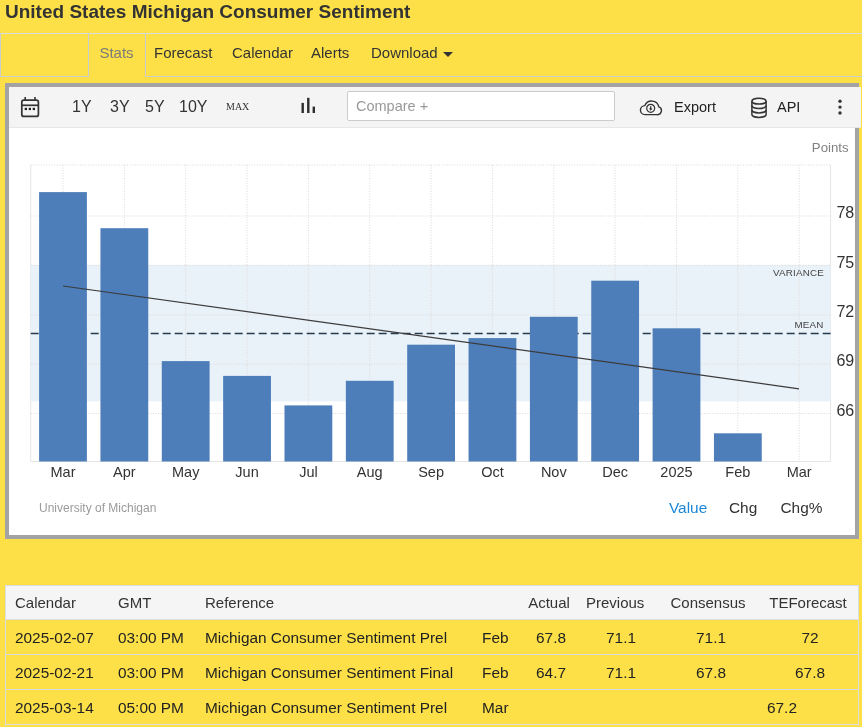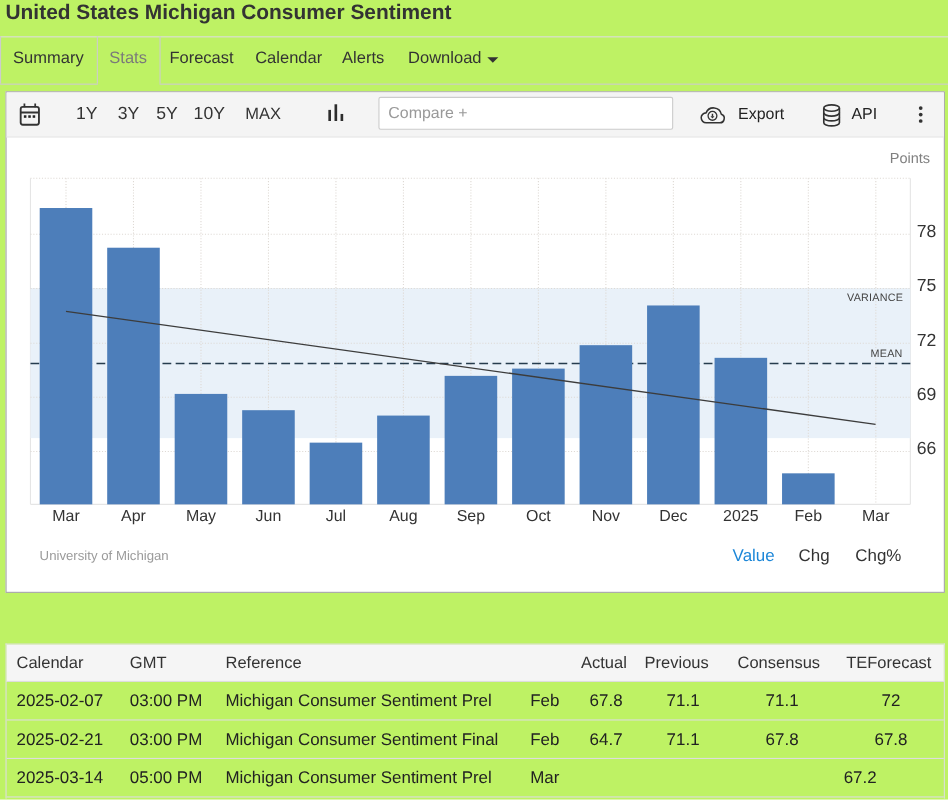--- a/index.html
+++ b/index.html
@@ -1,59 +1,58 @@
 <!DOCTYPE html>
 <html><head>
 <meta charset="utf-8">
 <style>
   * { margin:0; padding:0; box-sizing:border-box; }
   html,body { width:862px; height:727px; background:#fff; font-family:"Liberation Sans", sans-serif; }
-  #page { position:relative; width:862px; height:727px; overflow:hidden; background:#bef264; }
+  #page { position:relative; width:862px; height:727px; overflow:hidden; background:#fde047; }
   .abs { position:absolute; }
   .hline { position:absolute; height:1px; }
   .vline { position:absolute; width:1px; }
 </style>
 </head>
 <body>
 <div id="page">
 
   <div class="abs" style="left:5px; top:1px; font-size:19px; font-weight:bold; color:#333; letter-spacing:0;">United States Michigan Consumer Sentiment</div>
 
   <div class="hline" style="left:0; top:33px; width:862px; background:#ddd;"></div>
   <div class="hline" style="left:0; top:76px; width:89px; background:#ccc;"></div>
   <div class="hline" style="left:145px; top:76px; width:717px; background:#ccc;"></div>
   <div class="vline" style="left:0; top:33px; height:43px; background:#ccc;"></div>
   <div class="vline" style="left:88px; top:33px; height:43px; background:#ccc;"></div>
   <div class="vline" style="left:145px; top:33px; height:43px; background:#ccc;"></div>
-  <div class="abs" style="left:0px; top:31.5px; width:88px; height:43px; line-height:41px; text-align:center; font-size:15px; color:#333;">Summary</div>
   <div class="abs" style="left:88px; top:31.5px; width:57px; height:43px; line-height:41px; text-align:center; font-size:15px; color:#7a7a7a;">Stats</div>
   <div class="abs" style="left:154px; top:31.5px; height:43px; line-height:41px; font-size:15px; color:#333;">Forecast</div>
   <div class="abs" style="left:232px; top:31.5px; height:43px; line-height:41px; font-size:15px; color:#333;">Calendar</div>
   <div class="abs" style="left:311px; top:31.5px; height:43px; line-height:41px; font-size:15px; color:#333;">Alerts</div>
   <div class="abs" style="left:371px; top:31.5px; height:43px; line-height:41px; font-size:15px; color:#333;">Download</div>
   <div class="abs" style="left:443px; top:52px; width:0; height:0; border-left:5px solid transparent; border-right:5px solid transparent; border-top:5px solid #333;"></div>
 
-  <div class="abs" id="panel" style="left:5px; top:83px; width:854px; height:456px; border:1px solid #a3a3a3; background:#fff;">
+  <div class="abs" id="panel" style="left:5px; top:83px; width:854px; height:456px; border:4px solid #a3a3a3; background:#fff;">
 
     <div class="abs" style="left:0; top:0; width:852px; height:41px; background:#f4f4f4; border-bottom:1px solid #e7e7e7;"></div>
 
     <svg class="abs" style="left:10.8px; top:9px;" width="20" height="22" viewBox="0 0 20 22">
       <rect x="1.8" y="4.2" width="16.6" height="16.2" rx="2" fill="none" stroke="#333" stroke-width="1.7"></rect>
       <line x1="5.2" y1="1" x2="5.2" y2="4.5" stroke="#333" stroke-width="1.6"></line>
       <line x1="15" y1="1" x2="15" y2="4.5" stroke="#333" stroke-width="1.6"></line>
       <line x1="2" y1="9.3" x2="18.2" y2="9.3" stroke="#333" stroke-width="1.7"></line>
       <rect x="4.7" y="11.8" width="2.3" height="2.3" fill="#222"></rect>
       <rect x="8.7" y="11.8" width="2.3" height="2.3" fill="#222"></rect>
       <rect x="12.7" y="11.8" width="2.3" height="2.3" fill="#222"></rect>
     </svg>
     <div class="abs" style="left:63px; top:0px; height:41px; line-height:40px; font-size:16px; color:#333;">1Y</div>
     <div class="abs" style="left:101px; top:0px; height:41px; line-height:40px; font-size:16px; color:#333;">3Y</div>
     <div class="abs" style="left:136px; top:0px; height:41px; line-height:40px; font-size:16px; color:#333;">5Y</div>
     <div class="abs" style="left:170px; top:0px; height:41px; line-height:40px; font-size:16px; color:#333;">10Y</div>
-    <div class="abs" style="left:217px; top:0px; height:41px; line-height:40px; font-size:15px; color:#333;">MAX</div>
+    <div class="abs" style="left:217px; top:0px; height:41px; line-height:40px; font-size:10px; color:#333;font-family:Liberation Serif, serif;">MAX</div>
 
     <svg class="abs" style="left:291px; top:9px;" width="17" height="18" viewBox="0 0 17 18">
       <rect x="1.5" y="6.9" width="2.4" height="10.1" fill="#2d2d2d"></rect>
       <rect x="7.1" y="1.8" width="2.4" height="15.2" fill="#2d2d2d"></rect>
       <rect x="12.6" y="10.6" width="2.4" height="6.4" fill="#2d2d2d"></rect>
     </svg>
 
     <div class="abs" style="left:338px; top:3.5px; width:268px; height:30px; background:#fff; border:1px solid #ccc; border-radius:2px;"></div>
     <div class="abs" style="left:347px; top:3.5px; height:30px; line-height:30px; font-size:14.5px; color:#999;">Compare +</div>
 

